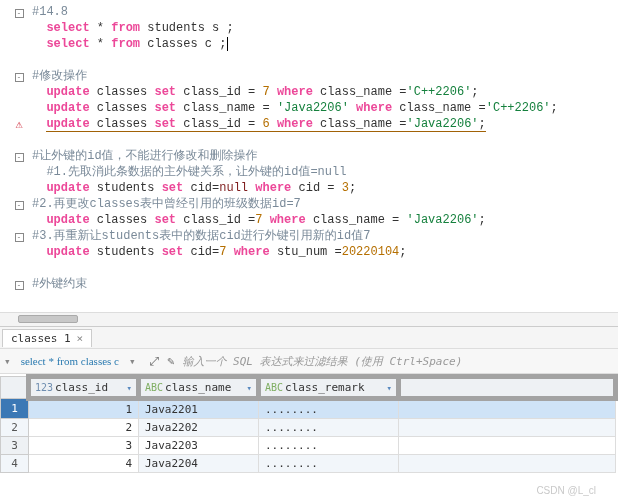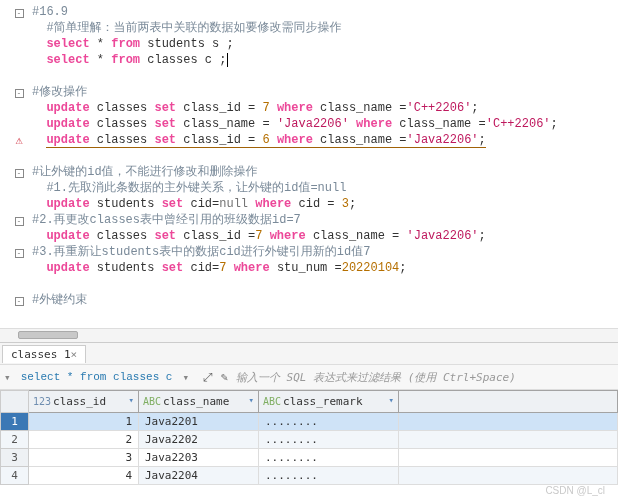--- a/index.html
+++ b/index.html
@@ -5,64 +5,60 @@
   * { box-sizing: border-box; margin: 0; padding: 0; }
   body { font-family: "Microsoft YaHei", Consolas, monospace; font-size: 12px; background: #fff; color: #333; width: 618px; }
   .editor { padding: 4px 0 4px 8px; background: #fff; line-height: 16px; position: relative; }
   .fold-box { display: inline-block; width: 9px; height: 9px; border:1px solid #888; font-size:8px; line-height:7px; text-align:center; color:#888; background:#fff; }
   .line { white-space: pre; font-family: Consolas, "Courier New", monospace; font-size: 12px; padding-left: 2px; }
   .line-row { display:flex; align-items:flex-start; }
   .line-col { flex:0 0 22px; text-align:center; }
   .code-col { flex:1; }
   .comment { color: #7a8a99; }
   .kw { color: #ec4899; font-weight: bold; }
-  .kw2 { color: #737373; }
-  .str { color: #be185d; }
+  .kw2 { color: #7f1d1d; }
+  .str { color: #15803d; }
   .num { color: #b56f00; }
   .red-underline { border-bottom:1px solid #a16207; }
   .caret { border-left:1px solid #000; margin-left:1px; animation:blink 1s step-end infinite; }
   @keyframes blink { 50% { opacity:0; } }
   .scroll-stub { height:14px; background:#f4f4f4; border-top:1px solid #ddd; position:relative; }
   .scroll-stub .thumb { position:absolute; left:18px; top:2px; height:8px; width:60px; background:#c8c8c8; border:1px solid #aaa; border-radius:2px; }
   .tab-bar { display:flex; align-items:center; border-top:1px solid #ccc; background:#f5f5f5; height:22px; font-size:11px; }
-  .tab { padding:2px 8px; border:1px solid #ccc; border-bottom:none; background:#fff; display:flex; align-items:center; gap:0; margin-left:2px; }
+  .tab { padding:2px 8px; border:1px solid #ccc; border-bottom:none; background:#fff; display:flex; align-items:center; gap:6px; margin-left:2px; }
   .tab .close { color:#888; cursor:pointer; }
   .filter-bar { display:flex; align-items:center; height:26px; background:#f7f7f7; border-top:1px solid #ddd; border-bottom:1px solid #ddd; font-size:11px; }
-  .filter-bar .q { color:#2a7ab0; padding:0 6px; font-family: Liberation Mono, monospace; overflow:hidden; white-space:nowrap; }
+  .filter-bar .q { color:#2a7ab0; padding:0 6px; font-family: Liberation Serif, serif; overflow:hidden; white-space:nowrap; }
   .filter-bar .dd { color:#888; padding:0 4px; cursor:pointer; }
   .filter-bar .expand { color:#666; padding:0 4px; cursor:pointer; font-size:12px; }
   .filter-bar .hint { color:#999; font-style:italic; padding-left:4px; }
   .grid { border-collapse:collapse; width:100%; font-size:11px; }
-  .grid th { background:#eef1f4; border:1px solid #a3a3a3; padding:2px 4px; text-align:left; font-weight:normal; position:relative; height:22px; }
+  .grid th { background:#eef1f4; border:5px solid #a3a3a3; padding:2px 4px; text-align:left; font-weight:normal; position:relative; height:22px; }
   .grid th .dd { position:absolute; right:4px; top:4px; color:#5a8abf; font-size:9px; cursor:pointer; }
   .grid th .ico { color:#6f8eb0; font-size:10px; margin-right:2px; }
   .grid th .ico2 { color:#7fae62; font-size:10px; margin-right:2px; }
   .grid td { border:1px solid #ddd; padding:2px 6px; height:18px; }
   .grid .rownum { background:#eef1f4; text-align:center; width:28px; color:#555; border:1px solid #ccc; }
   .grid .idcell { text-align:right; background:#fff; width:104px; }
   .grid tr.sel td { background:#cfe3f7; }
   .grid tr.sel .rownum { background:#3b78b5; color:#fff; }
   .grid tr.alt td { background:#f2f6fa; }
   .grid tr.alt .idcell, .grid tr .idcell { background:inherit; }
-  .watermark { position:fixed; right:13px; bottom:4px; font-size:10px; color:#c9c9c9; font-family:Arial,sans-serif; }
+  .watermark { position:fixed; right:22px; bottom:4px; font-size:10px; color:#c9c9c9; font-family:Arial,sans-serif; }
   .col-id { width:110px; }
   .col-name { width:120px; }
   .col-remark { width:140px; }
 </style>
 </head>
 <body>
 
 <div class="editor" id="editor">
     <div class="line-row">
       <div class="line-col"><span class="fold-box">-</span></div>
-      <div class="code-col line"><span class="comment">#16.9</span></div>
-    </div>
-    <div class="line-row">
-      <div class="line-col"></div>
-      <div class="code-col line">  <span class="comment">#简单理解：当前两表中关联的数据如要修改需同步操作</span></div>
+      <div class="code-col line"><span class="comment">#14.8</span></div>
     </div>
     <div class="line-row">
       <div class="line-col"></div>
       <div class="code-col line">  <span class="kw">select</span> * <span class="kw">from</span> students s ;</div>
     </div>
     <div class="line-row">
       <div class="line-col"></div>
       <div class="code-col line">  <span class="kw">select</span> * <span class="kw">from</span> classes c ;<span class="caret"></span></div>
     </div>
     <div class="line-row">

